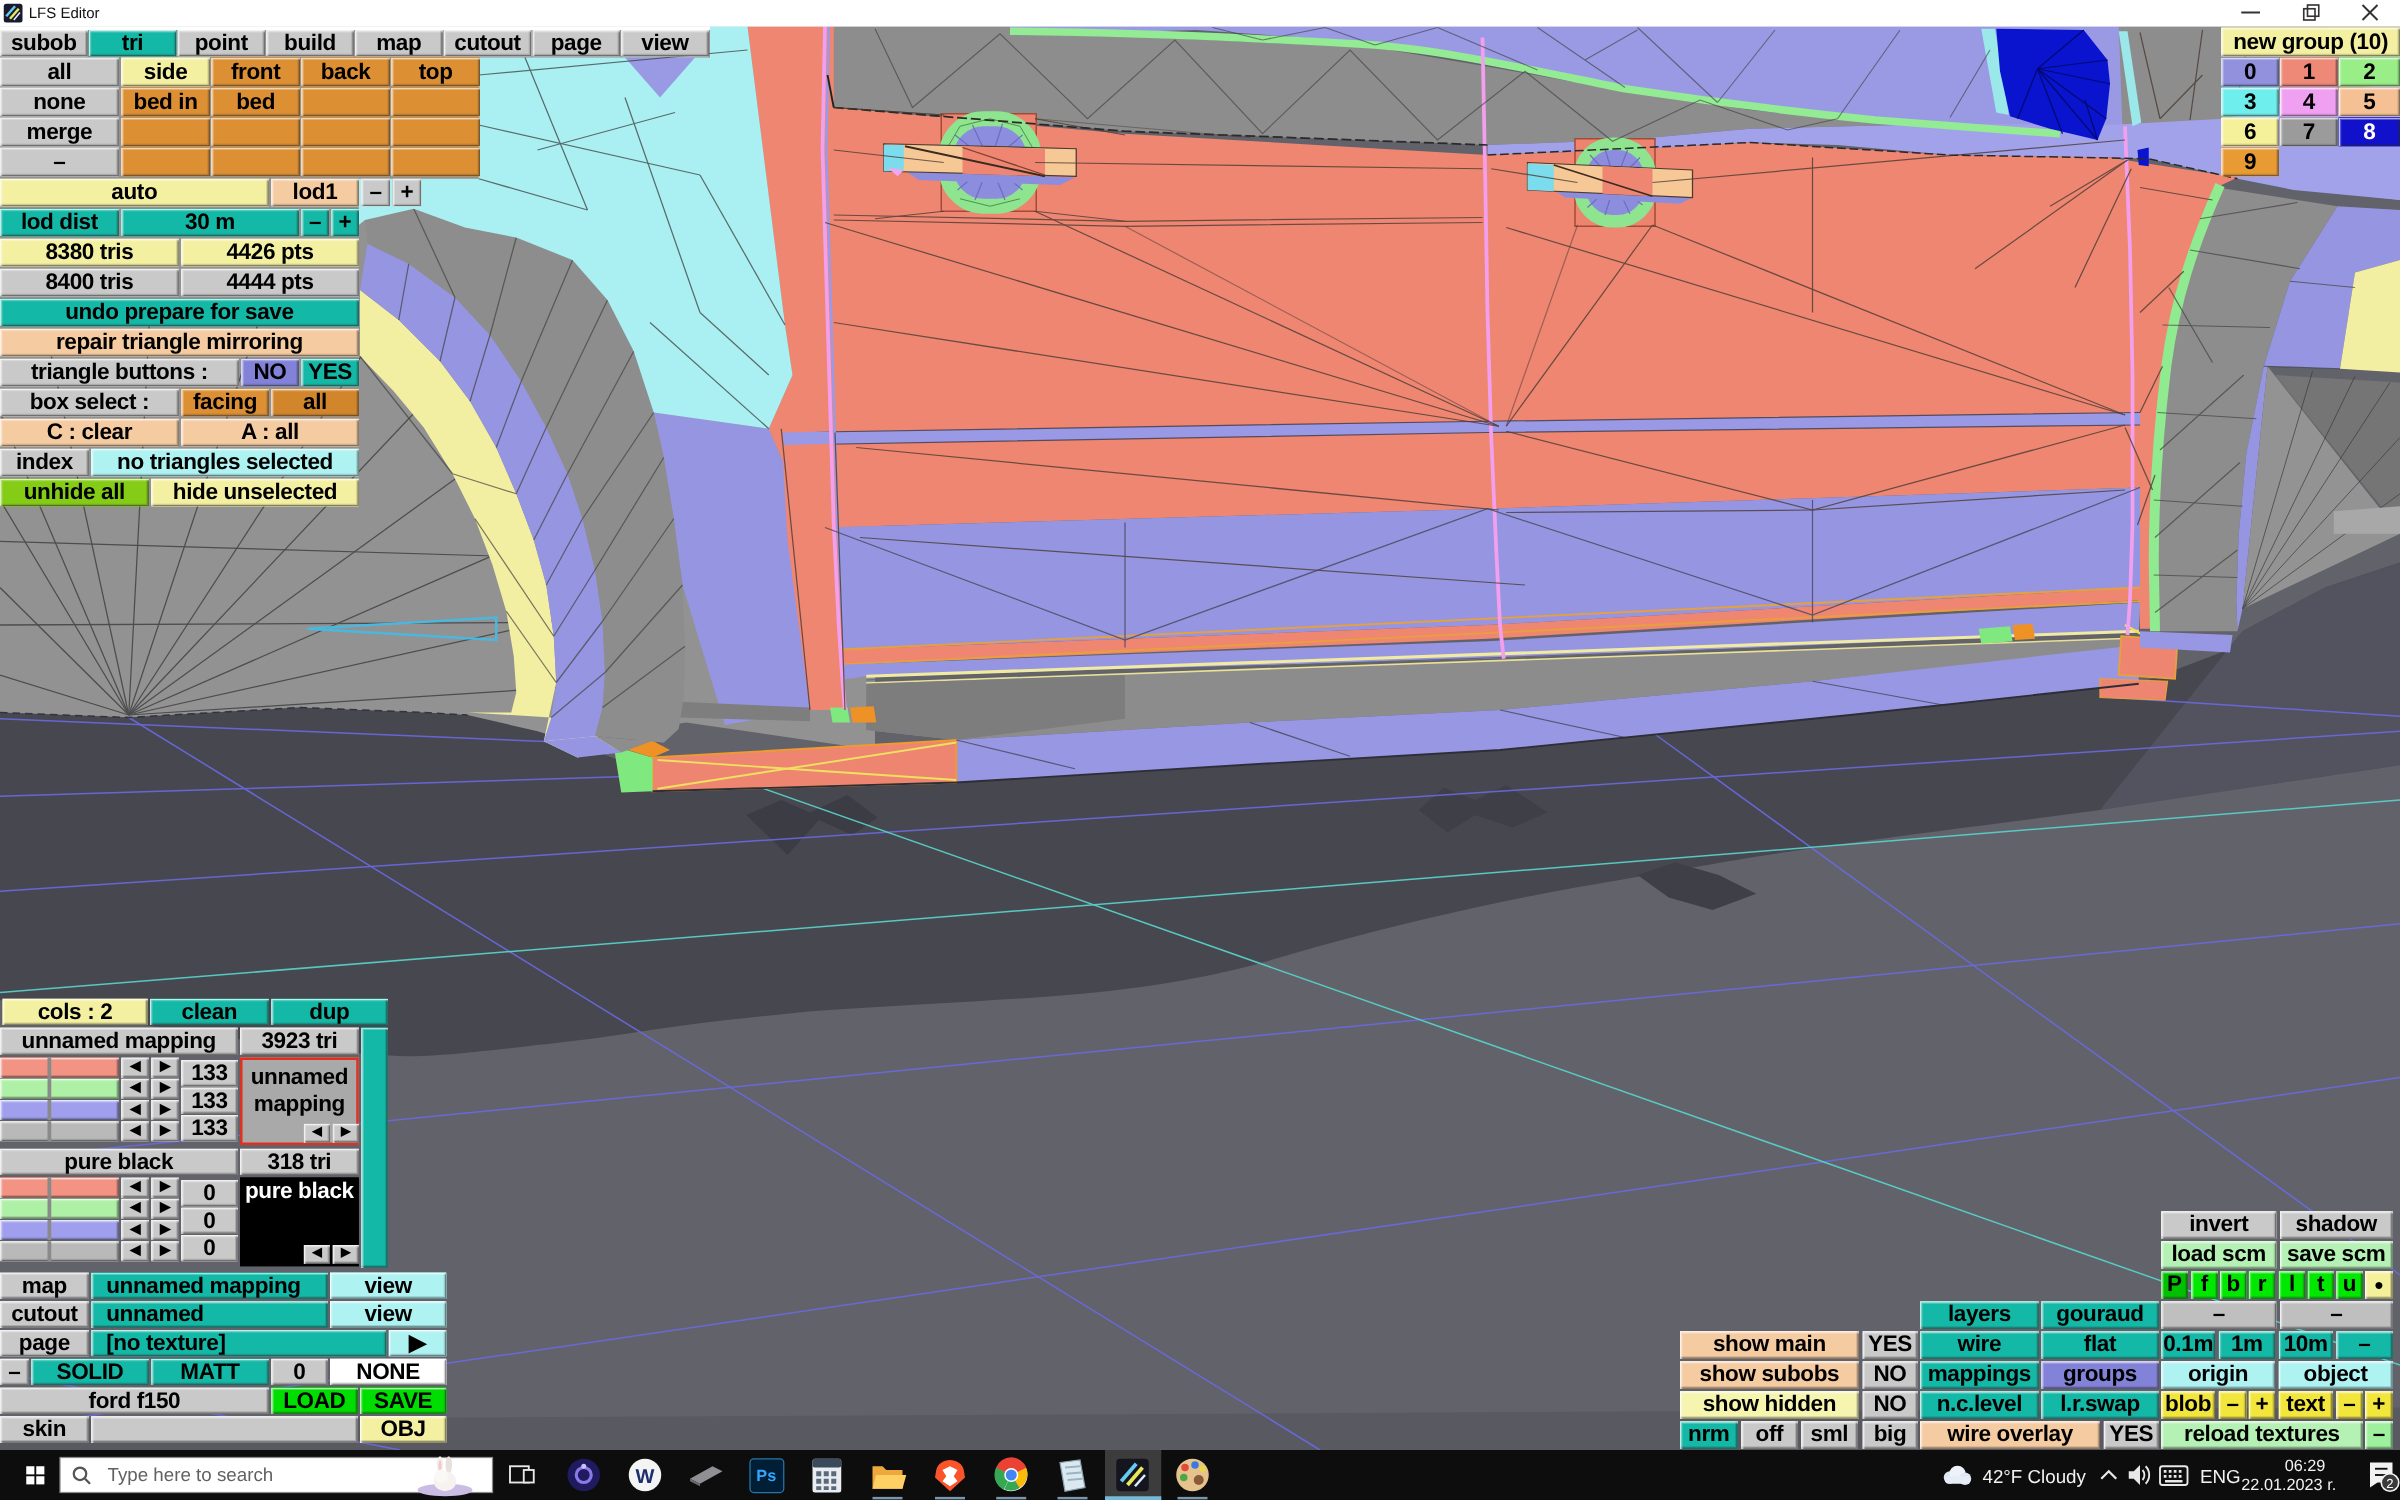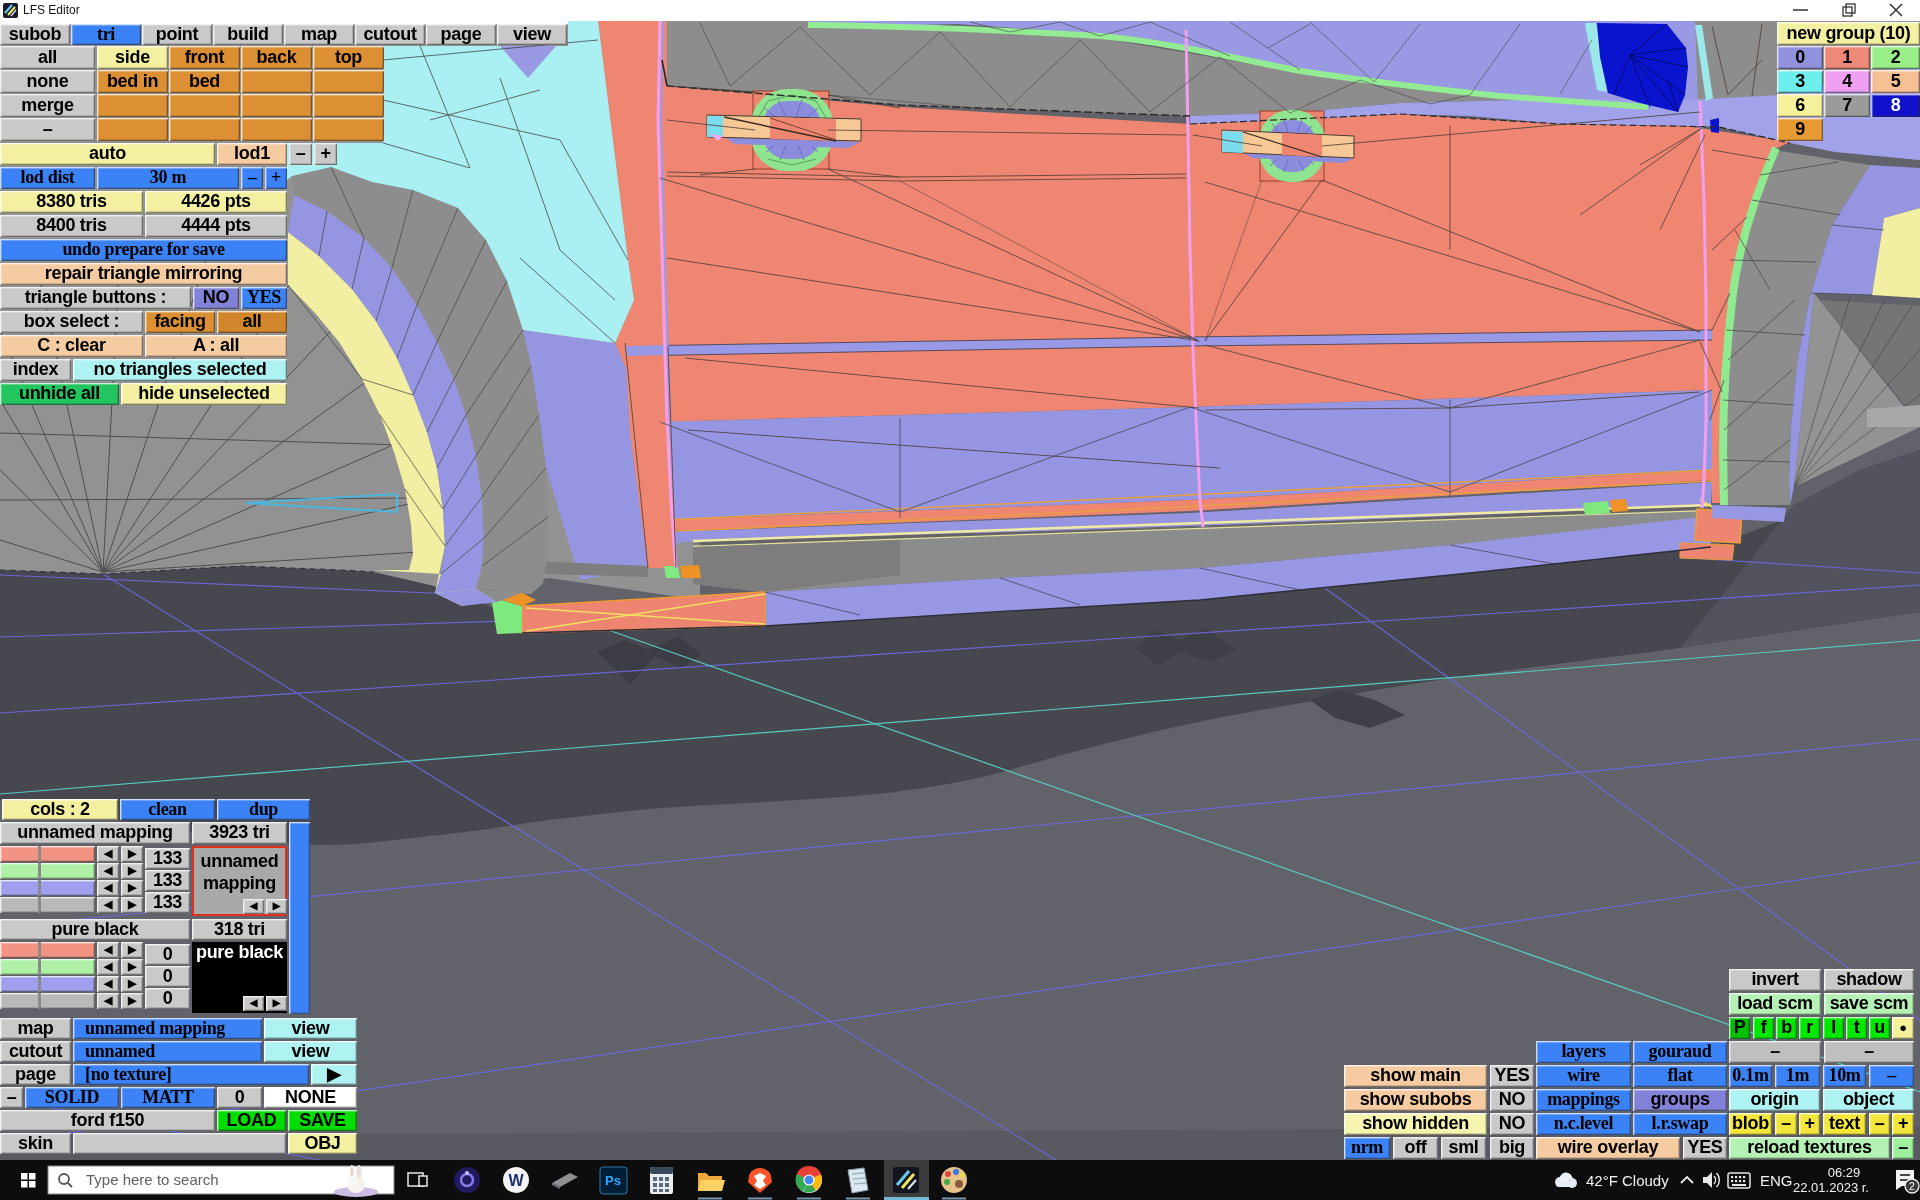--- a/index.html
+++ b/index.html
@@ -1,27 +1,27 @@
 <!DOCTYPE html>
 <html><head>
 <meta charset="utf-8">
 <style>
 html,body{margin:0;padding:0;width:1920px;height:1200px;overflow:hidden;background:#ffffff;font-family:"Liberation Sans",sans-serif;}
 #stage{position:absolute;left:0;top:0;width:1920px;height:1200px;}
 .b{position:absolute;box-sizing:border-box;text-align:center;font-weight:bold;color:#000;white-space:nowrap;overflow:hidden;box-shadow:inset 1px 1px 0 rgba(255,255,255,.65), inset 2px 2px 0 rgba(255,255,255,.28), inset -1px -1px 0 rgba(40,40,40,.45), inset -2px -2px 0 rgba(40,40,40,.18);font-size:18px;line-height:21px;letter-spacing:-0.3px;}
 .g{background:#c9c9c9;}
 .g2{background:#bfbfbf;}
-.pu{background:#3b82f6;font-family:Liberation Serif, serif;}
+.pu{background:#14b8a6;}
 .pud{background:#8282d8;}
 .ye{background:#f4f0a2;}
 .pe{background:#f5cba1;}
 .or{background:#dd8f33;}
 .ord{background:#d2862c;}
 .cy{background:#aef2f2;}
-.gr{background:#22c55e;}
+.gr{background:#84cc16;}
 .grb{background:#00dd00;}
 .wh{background:#ffffff;}
 #title{position:absolute;left:0;top:0;width:1920px;height:21px;background:#ffffff;}
 #title .txt{position:absolute;left:23px;top:3px;font-size:12px;color:#111;}
 #taskbar{position:absolute;left:0;top:1160px;width:1920px;height:40px;background:#0d0d0e;}
 svg text{font-family:"Liberation Sans",sans-serif;}
 </style>
 </head>
 <body>
 <div id="stage">

